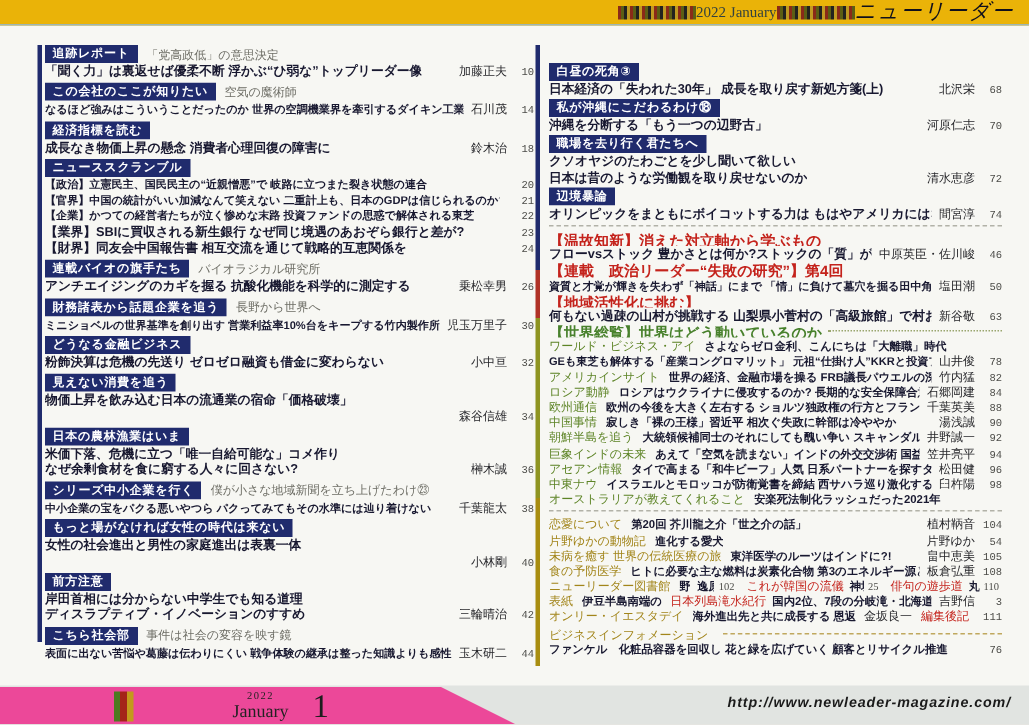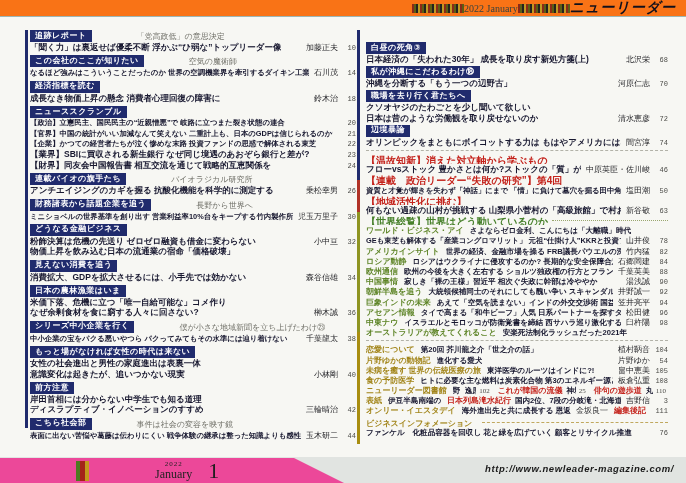--- a/index.html
+++ b/index.html
@@ -1,52 +1,52 @@
 <!DOCTYPE html>
 <html><head>
 <meta charset="utf-8">
 <style>
   html,body{margin:0;padding:0;background:#d8d8d4;}
   #page{width:686px;height:483px;position:relative;background:#f7f7f3;overflow:hidden;
         font-family:"Liberation Sans","DejaVu Sans",sans-serif;}
   
-  .hdr{position:absolute;top:0;left:0;right:0;height:17px;background:#f97316;
+  .hdr{position:absolute;top:0;left:0;right:0;height:17px;background:#eab308;
        border-bottom:1px solid #9db6b4;display:flex;align-items:center;justify-content:flex-end;
        padding-right:10px;box-sizing:border-box;}
   .stripes{width:52px;height:9px;flex-shrink:0;
        background:repeating-linear-gradient(90deg,#8a2a18 0 2px,#5c5e14 2px 4px,#23231f 4px 6px,#c09a22 6px 8px);}
   .hdate{font-family:"Liberation Serif","DejaVu Serif",serif;font-size:10px;color:#33413f;}
-  .hlogo{font-family:"Liberation Serif","DejaVu Serif",serif;font-weight:bold;font-style:italic;
+  .hlogo{font-family:"Liberation Serif","DejaVu Serif",serif;font-weight:normal;font-style:italic;
        font-size:14px;color:#10101c;letter-spacing:1px;}
   
   .bar{position:absolute;width:3px;}
   .barL {left:25px;top:30px;height:398px;background:#202b6d;}
   .barM1{left:357px;top:30px;height:150px;background:#202b6d;}
   .barM2{left:357px;top:180px;height:32px;background:#b03226;}
   .barM3{left:357px;top:212px;height:120px;background:#8e9421;}
   .barM4{left:357px;top:332px;height:112px;background:#a88d10;}
   
   .colL{position:absolute;left:30px;top:27px;width:326px;}
   .colR{position:absolute;left:366px;top:40px;width:302px;}
   .r{display:flex;align-items:baseline;height:10.4px;overflow:hidden;}
   .colR .r{height:10.2px;}
-  .hb{height:12px;margin-top:3px;align-items:flex-end;gap:39px;}
+  .hb{height:12px;margin-top:3px;align-items:center;}
   .colR .hb{height:12px;margin-top:2px;}
   .bdg{flex-shrink:0;background:#202b6d;color:#fff;font-size:8px;font-weight:bold;
        padding:0.5px 5px 1.5px;letter-spacing:0.5px;}
   .note{font-size:8px;color:#6e6e66;margin-left:6px;white-space:nowrap;}
   .t{font-size:8.5px;font-weight:bold;color:#181830;white-space:nowrap;flex-shrink:1;min-width:0;overflow:hidden;}
   .s .t{font-size:7.4px;}
   .au{flex-shrink:0;margin-left:auto;padding-left:5px;font-family:"Liberation Serif","DejaVu Serif",serif;
       font-size:8px;color:#26262a;white-space:nowrap;}
   .pg{flex-shrink:0;width:18px;text-align:right;font-family:Liberation Mono, monospace;
       font-size:7px;color:#4c4c48;}
   .redh{font-size:10px;font-weight:bold;color:#c4231c;white-space:nowrap;}
   .g2{color:#48812c;}
-  .lbl{flex-shrink:0;font-size:8px;font-weight:bold;white-space:nowrap;margin-right:6px;text-align:right;}
+  .lbl{flex-shrink:0;font-size:8px;font-weight:normal;white-space:nowrap;margin-right:6px;text-align:right;}
   .g{color:#5d8426;}
   .o{color:#a2851a;}
   .r2{color:#c4231c;margin-left:6px;margin-right:4px;}
   .lr .t{font-size:7.6px;}
   .pg2{flex-shrink:0;font-family:"Liberation Serif","DejaVu Serif",serif;font-size:7px;color:#4c4c48;
        margin-left:3px;margin-right:2px;}
   .sep{height:0;border-top:1px dashed #b2b2a8;margin:3px 0;}
   .hline{flex:1;align-self:center;border-top:1px dotted #9aa66e;margin-left:4px;}
   .hline2{flex:1;align-self:center;border-top:1px dashed #c0a85e;margin-left:4px;}
   
@@ -155,28 +155,27 @@
         <span class="pg">30</span>
       </div>
     <div class="r hb">
         <span class="bdg">どうなる金融ビジネス</span>
       </div>
     <div class="r">
         <span class="t">粉飾決算は危機の先送り ゼロゼロ融資も借金に変わらない</span>
         <span class="au">小中亘</span>
         <span class="pg">32</span>
       </div>
+    <div class="r hb">
+        <span class="bdg">見えない消費を追う</span>
+      </div>
     <div class="r">
         <span class="t">物価上昇を飲み込む日本の流通業の宿命「価格破壊」</span>
       </div>
-    <div class="r hb">
-        <span class="bdg">見えない消費を追う</span>
-      </div>
-    <div class="r">
-        <span class="t">消費拡大、GDPを拡大させるには、小手先では効かない</span>
+    <div class="r">
         <span class="au">森谷信雄</span>
         <span class="pg">34</span>
       </div>
     <div class="r hb">
         <span class="bdg">日本の農林漁業はいま</span>
       </div>
     <div class="r">
         <span class="t">米価下落、危機に立つ「唯一自給可能な」コメ作り</span>
       </div>
     <div class="r">
@@ -193,21 +192,20 @@
         <span class="au">千葉龍太</span>
         <span class="pg">38</span>
       </div>
     <div class="r hb">
         <span class="bdg">もっと場がなければ女性の時代は来ない</span>
       </div>
     <div class="r">
         <span class="t">女性の社会進出と男性の家庭進出は表裏一体</span>
       </div>
     <div class="r">
-        <span class="t">意識変化は起きたが、追いつかない現実</span>
         <span class="au">小林剛</span>
         <span class="pg">40</span>
       </div>
     <div class="r hb">
         <span class="bdg">前方注意</span>
       </div>
     <div class="r">
         <span class="t">岸田首相には分からない中学生でも知る道理</span>
       </div>
     <div class="r">

